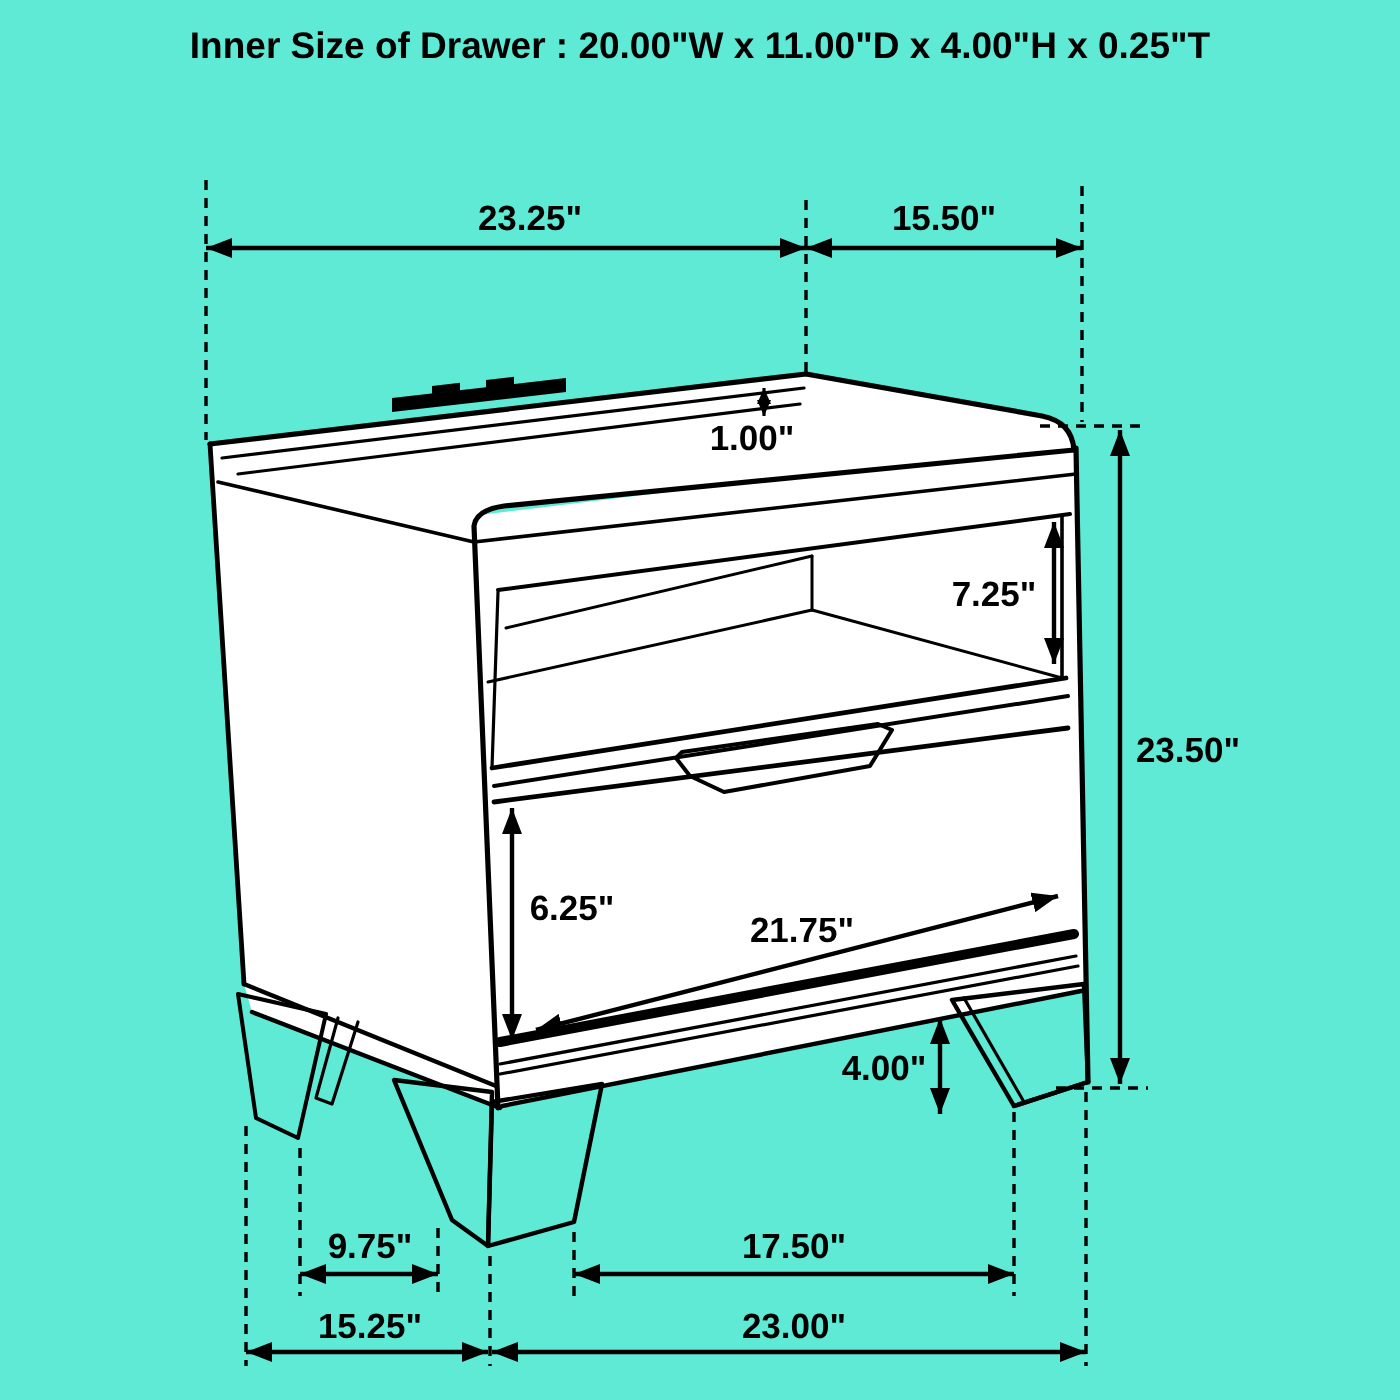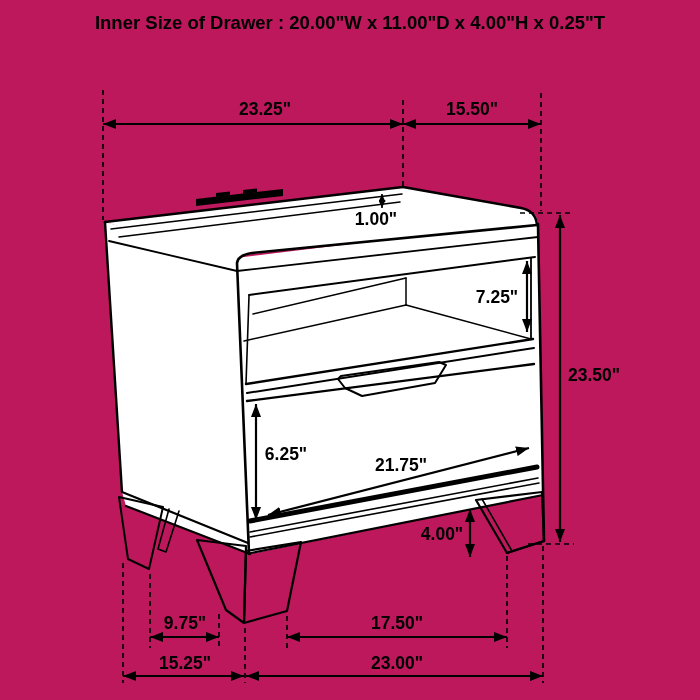--- a/index.html
+++ b/index.html
@@ -1,16 +1,16 @@
 <!DOCTYPE html>
 <html><head>
 <meta charset="utf-8">
 <style>
   html,body{margin:0;padding:0;background:#ffffff;}
-  .stage{position:relative;width:700px;height:700px;background:#be185d;overflow:hidden;
+  .stage{position:relative;width:700px;height:700px;background:#5eead4;overflow:hidden;
          font-family:"Liberation Sans", sans-serif;}
   svg{position:absolute;left:0;top:0;}
   .title-text{font:bold 18.5px "Liberation Sans", sans-serif;fill:#000;}
   .dim-text{font:bold 17.5px "Liberation Sans", sans-serif;fill:#000;}
   .dim-line{stroke:#000;stroke-width:2.2;fill:none;
             marker-start:url(#ah);marker-end:url(#ah);}
   .dim-line-small{stroke:#000;stroke-width:1.6;fill:none;
             marker-start:url(#ahs);marker-end:url(#ahs);}
   .ext{stroke:#000;stroke-width:1.7;fill:none;stroke-dasharray:5 4;}
   .edge{stroke:#000;fill:none;stroke-linejoin:round;stroke-linecap:round;}

